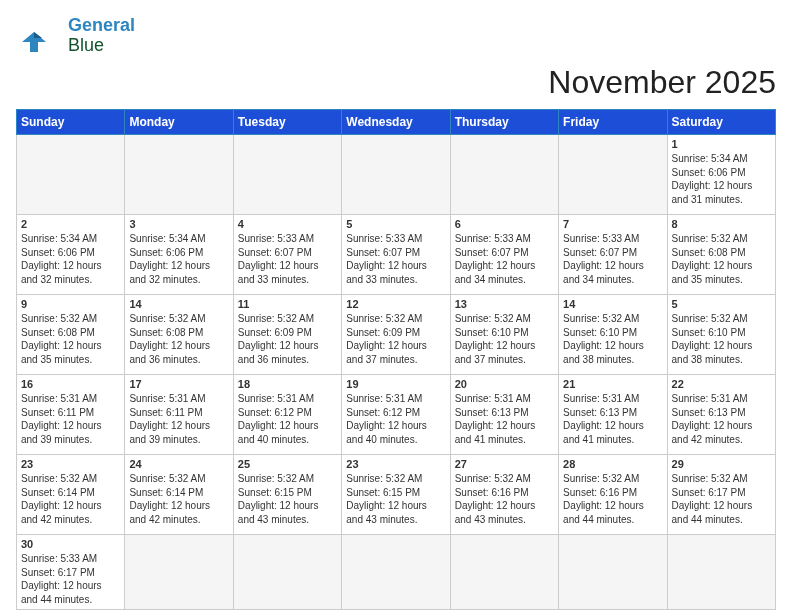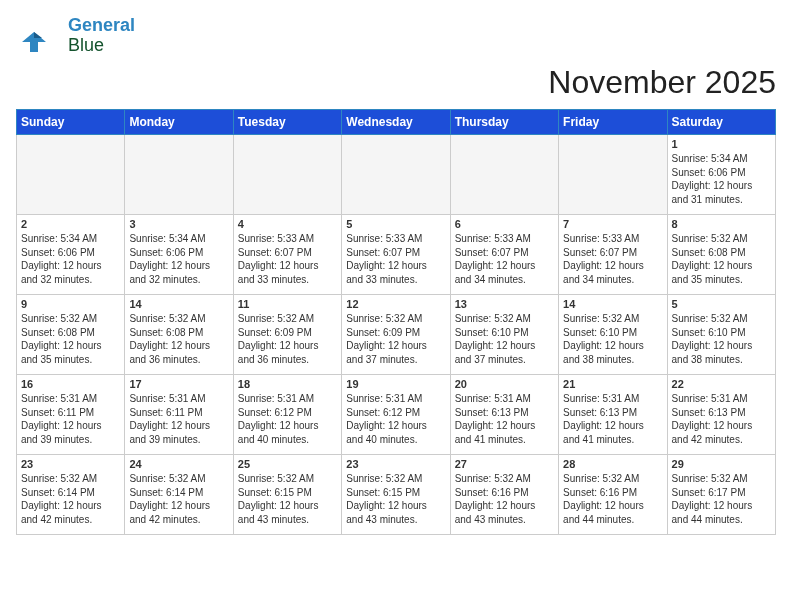--- a/index.html
+++ b/index.html
@@ -329,14 +329,29 @@
 and 44 minutes.</div>
         </td>
         <td>
           <span class="day-num">29</span>
           <div class="day-info" style="white-space: pre-line;">Sunrise: 5:32 AM
 Sunset: 6:17 PM
 Daylight: 12 hours
 and 44 minutes.</div>
         </td>
       </tr>
+      <tr class="last-row">
+        <td>
+          <span class="day-num">30</span>
+          <div class="day-info" style="white-space: pre-line;">Sunrise: 5:33 AM
+Sunset: 6:17 PM
+Daylight: 12 hours
+and 44 minutes.</div>
+        </td>
+        <td class="empty"></td>
+        <td class="empty"></td>
+        <td class="empty"></td>
+        <td class="empty"></td>
+        <td class="empty"></td>
+        <td class="empty"></td>
+      </tr>
     </tbody>
 </table>
 
 </body></html>

